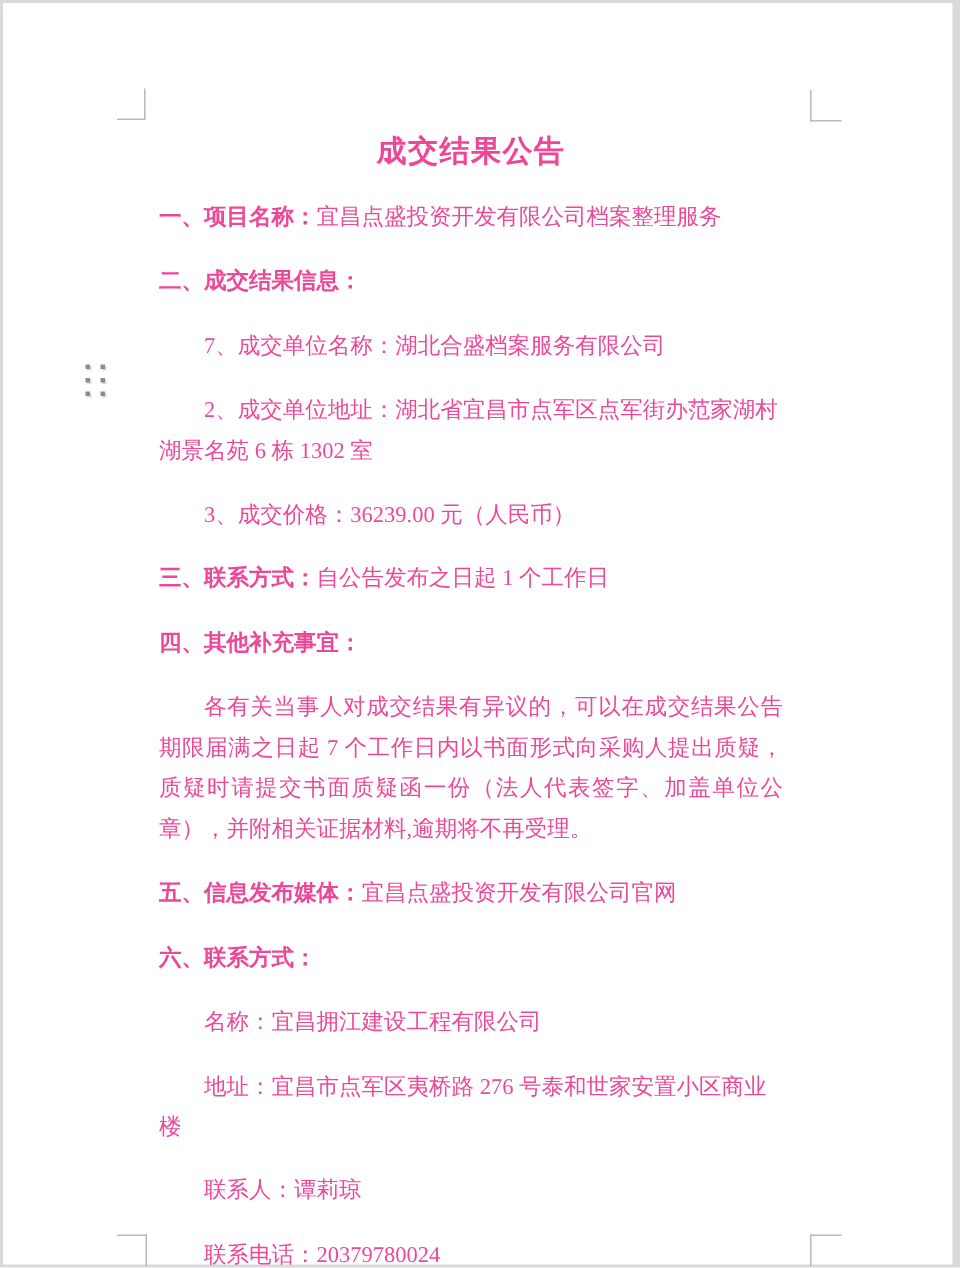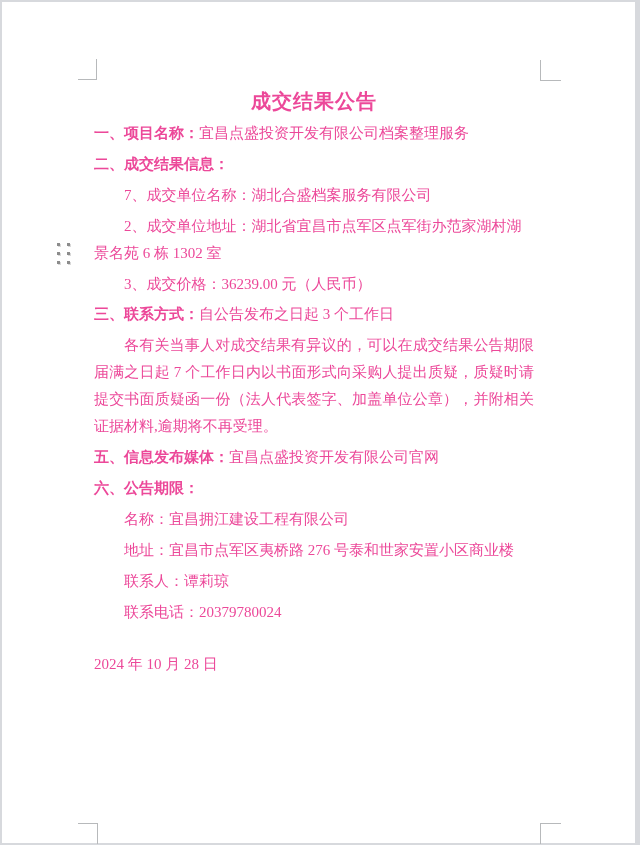--- a/index.html
+++ b/index.html
@@ -32,21 +32,21 @@
   .dots i{background:#8c8c8c;box-shadow:1px 1px 0 #d9d9d9;}
   
   .doc{
     position:absolute;left:88px;top:84px;width:448px;
     color:#ec4899;font-size:15px;line-height:26.9px;
   }
   .title{
     margin:0;padding:0;font-size:20px;font-weight:bold;letter-spacing:1px;
     text-align:center;line-height:30px;margin-bottom:2px;
   }
-  .doc p{margin:4px;padding:0;font-family:Liberation Serif, serif;}
+  .doc p{margin:16px;padding:0;font-family:Liberation Serif, serif;}
   .lbl{font-weight:bold;}
   .sub{text-indent:2em;}
   .para{text-indent:2em;text-align:justify;}
   .date{text-align:left;margin-top:26px !important;}
 </style>
 </head>
 <body>
 
 <div class="page">
 
@@ -68,28 +68,29 @@
     <h1 class="title">成交结果公告</h1>
 
     <p><span class="lbl">一、项目名称：</span><span>宜昌点盛投资开发有限公司档案整理服务</span></p>
 
     <p><span class="lbl">二、成交结果信息：</span></p>
 
     <p class="sub">7、成交单位名称：湖北合盛档案服务有限公司</p>
     <p class="sub">2、成交单位地址：湖北省宜昌市点军区点军街办范家湖村湖景名苑 6 栋 1302 室</p>
     <p class="sub">3、成交价格：36239.00 元（人民币）</p>
 
-    <p><span class="lbl">三、联系方式：</span><span>自公告发布之日起 3 个工作日</span></p>
+    <p><span class="lbl">三、联系方式：</span><span>自公告发布之日起 1 个工作日</span></p>
 
+    <p><span class="lbl">四、其他补充事宜：</span></p>
 
     <p class="para">各有关当事人对成交结果有异议的，可以在成交结果公告期限届满之日起 7 个工作日内以书面形式向采购人提出质疑，质疑时请提交书面质疑函一份（法人代表签字、加盖单位公章），并附相关证据材料,逾期将不再受理。</p>
 
     <p><span class="lbl">五、信息发布媒体：</span><span>宜昌点盛投资开发有限公司官网</span></p>
 
-    <p><span class="lbl">六、公告期限：</span></p>
+    <p><span class="lbl">六、联系方式：</span></p>
 
     <p class="sub">名称：宜昌拥江建设工程有限公司</p>
     <p class="sub">地址：宜昌市点军区夷桥路 276 号泰和世家安置小区商业楼</p>
     <p class="sub">联系人：谭莉琼</p>
     <p class="sub">联系电话：20379780024</p>
 
     <p class="date">2024 年 10 月 28 日</p>
   </div>
 </div>
 

